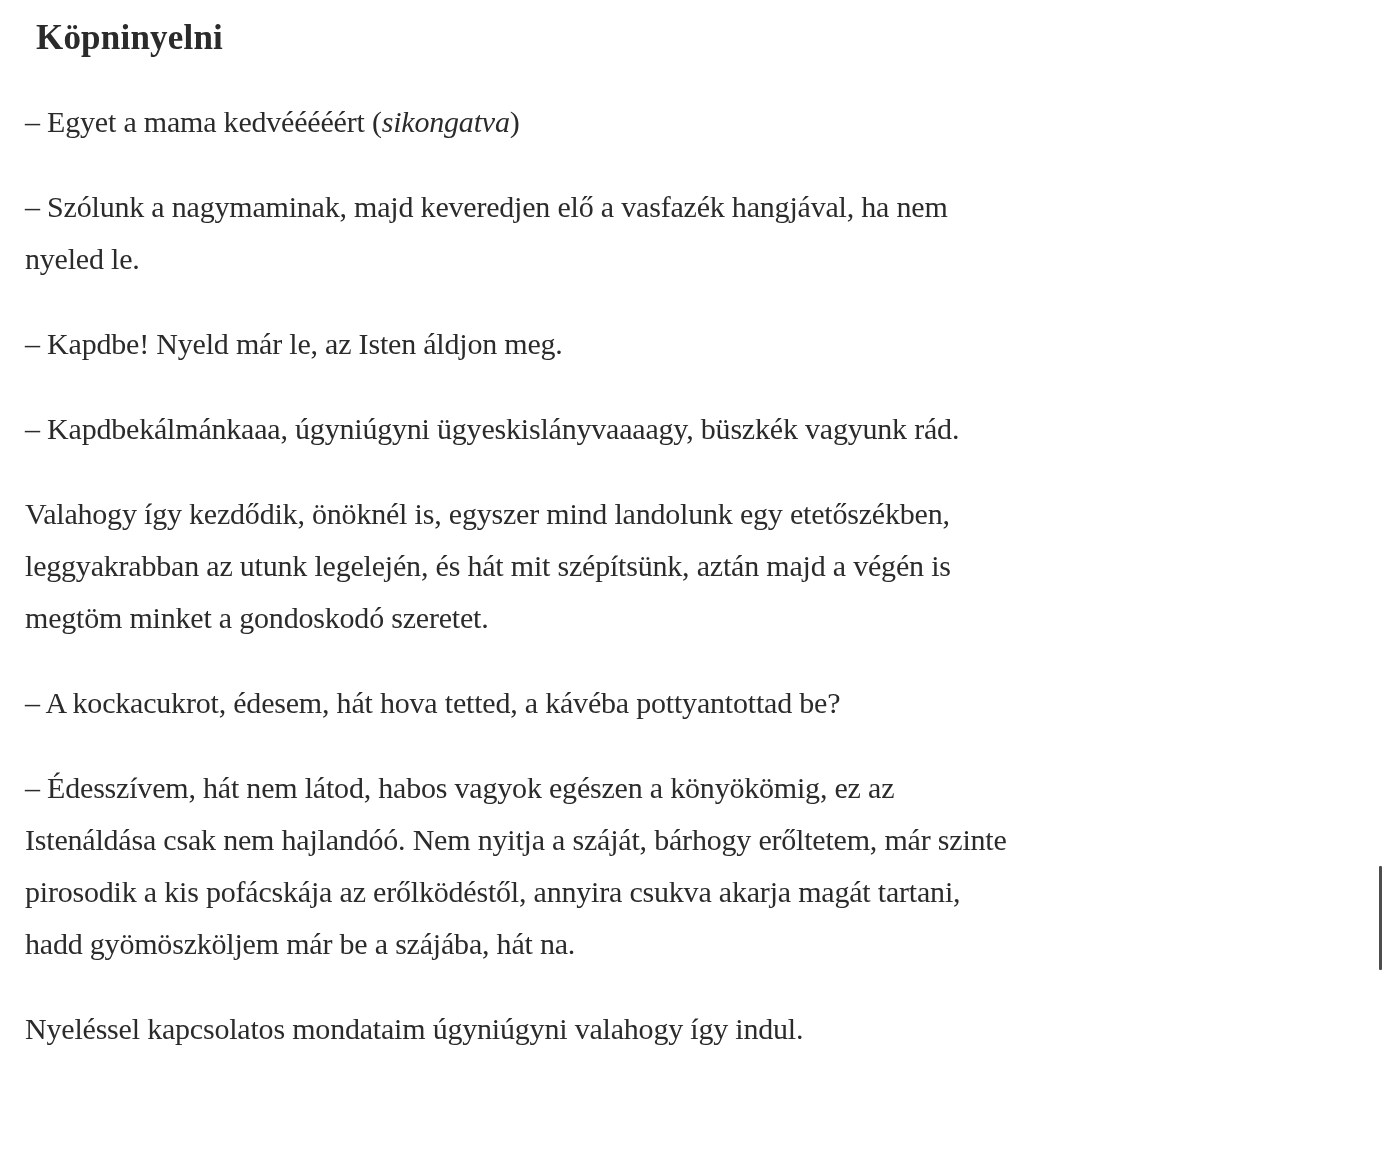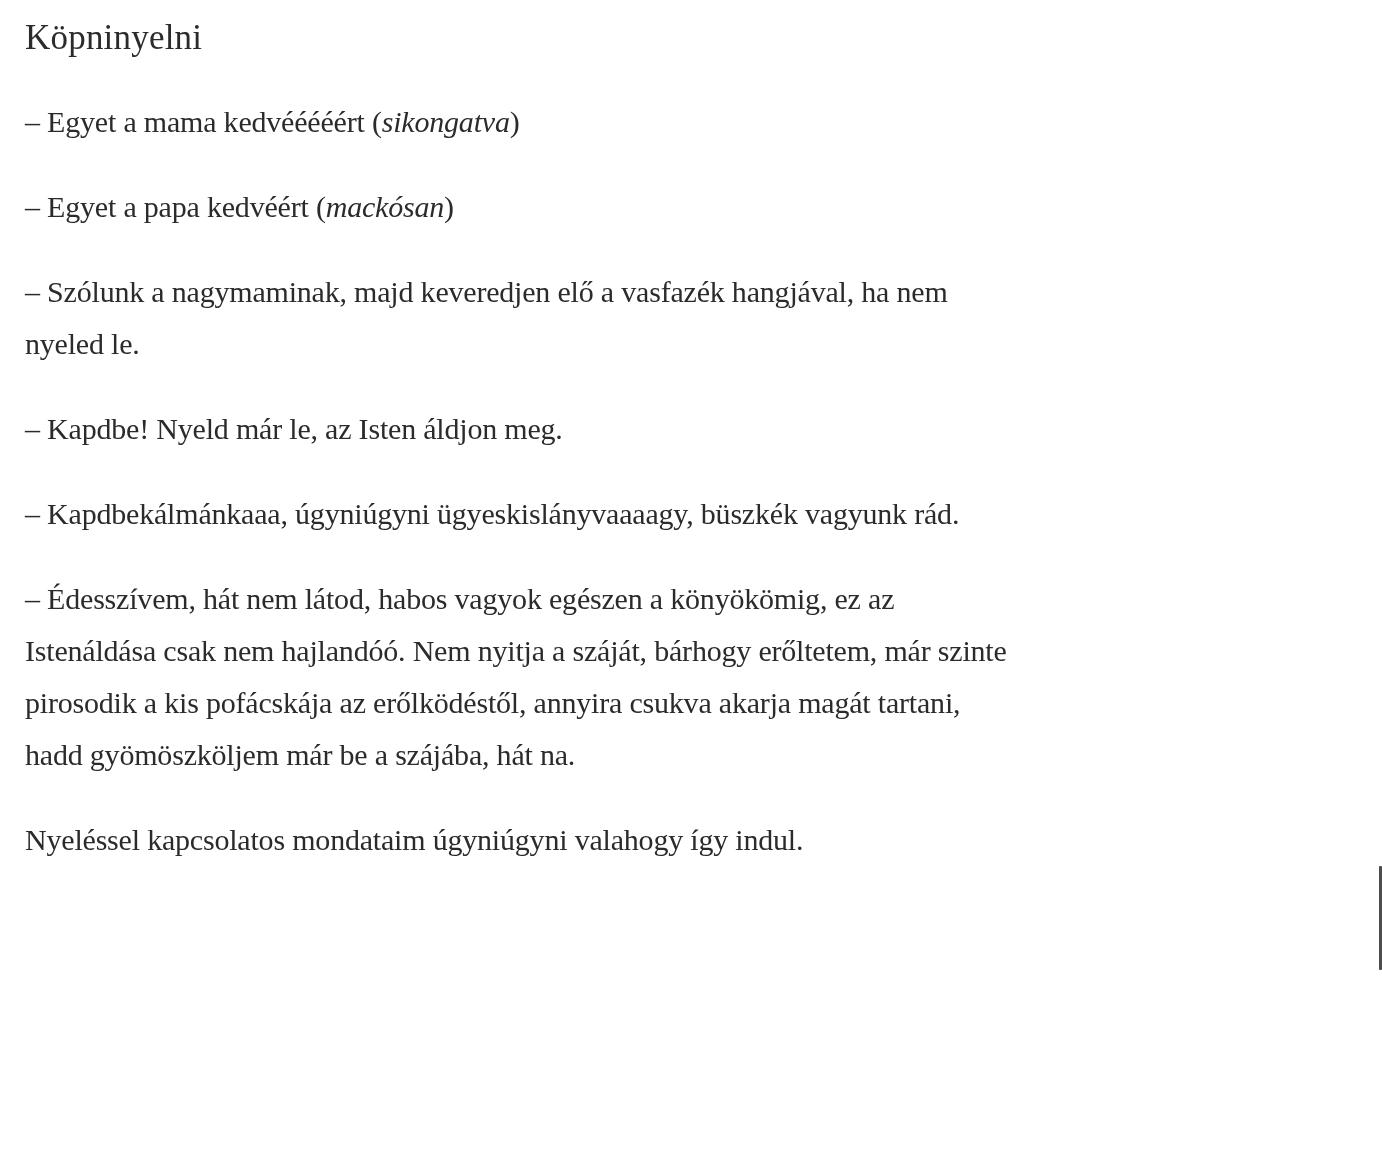--- a/index.html
+++ b/index.html
@@ -14,22 +14,22 @@
     position: relative;
     font-family: "Liberation Serif", "DejaVu Serif", serif;
     color: #2b2b2b;
   }
   .page {
     padding: 13px 24px 0 25px;
   }
   h1.article-title {
     font-size: 35px;
     line-height: 50px;
-    font-weight: 400;
-    margin: 0 0 33px 0;
+    font-weight: 700;
+    margin: 0 0 33px 11px;
     letter-spacing: 0.2px;
   }
   p.para {
     font-size: 30px;
     line-height: 52px;
     margin: 33px 0;
     white-space: pre-line;
     letter-spacing: -0.2px;
   }
   p.para em {
@@ -47,30 +47,33 @@
 </style>
 </head>
 <body>
 
 <div class="page">
 
   <h1 class="article-title">Köpninyelni</h1>
 
   <p class="para"><span>– Egyet a mama kedvééééért (</span><em>sikongatva</em><span>)</span></p>
 
-  <p class="para"><span>– Egyet a papa kedvéért (</span><em>mackósan</em><span>)</span></p>
 
   <p class="para">– Szólunk a nagymaminak, majd keveredjen elő a vasfazék hangjával, ha nem
 nyeled le.</p>
 
   <p class="para">– Kapdbe! Nyeld már le, az Isten áldjon meg.</p>
 
   <p class="para">– Kapdbekálmánkaaa, úgyniúgyni ügyeskislányvaaaagy, büszkék vagyunk rád.</p>
 
+  <p class="para">Valahogy így kezdődik, önöknél is, egyszer mind landolunk egy etetőszékben,
+leggyakrabban az utunk legelején, és hát mit szépítsünk, aztán majd a végén is
+megtöm minket a gondoskodó szeretet.</p>
 
+  <p class="para">– A kockacukrot, édesem, hát hova tetted, a kávéba pottyantottad be?</p>
 
   <p class="para">– Édesszívem, hát nem látod, habos vagyok egészen a könyökömig, ez az
 Istenáldása csak nem hajlandóó. Nem nyitja a száját, bárhogy erőltetem, már szinte
 pirosodik a kis pofácskája az erőlködéstől, annyira csukva akarja magát tartani,
 hadd gyömöszköljem már be a szájába, hát na.</p>
 
   <p class="para">Nyeléssel kapcsolatos mondataim úgyniúgyni valahogy így indul.</p>
 
 </div>
 

